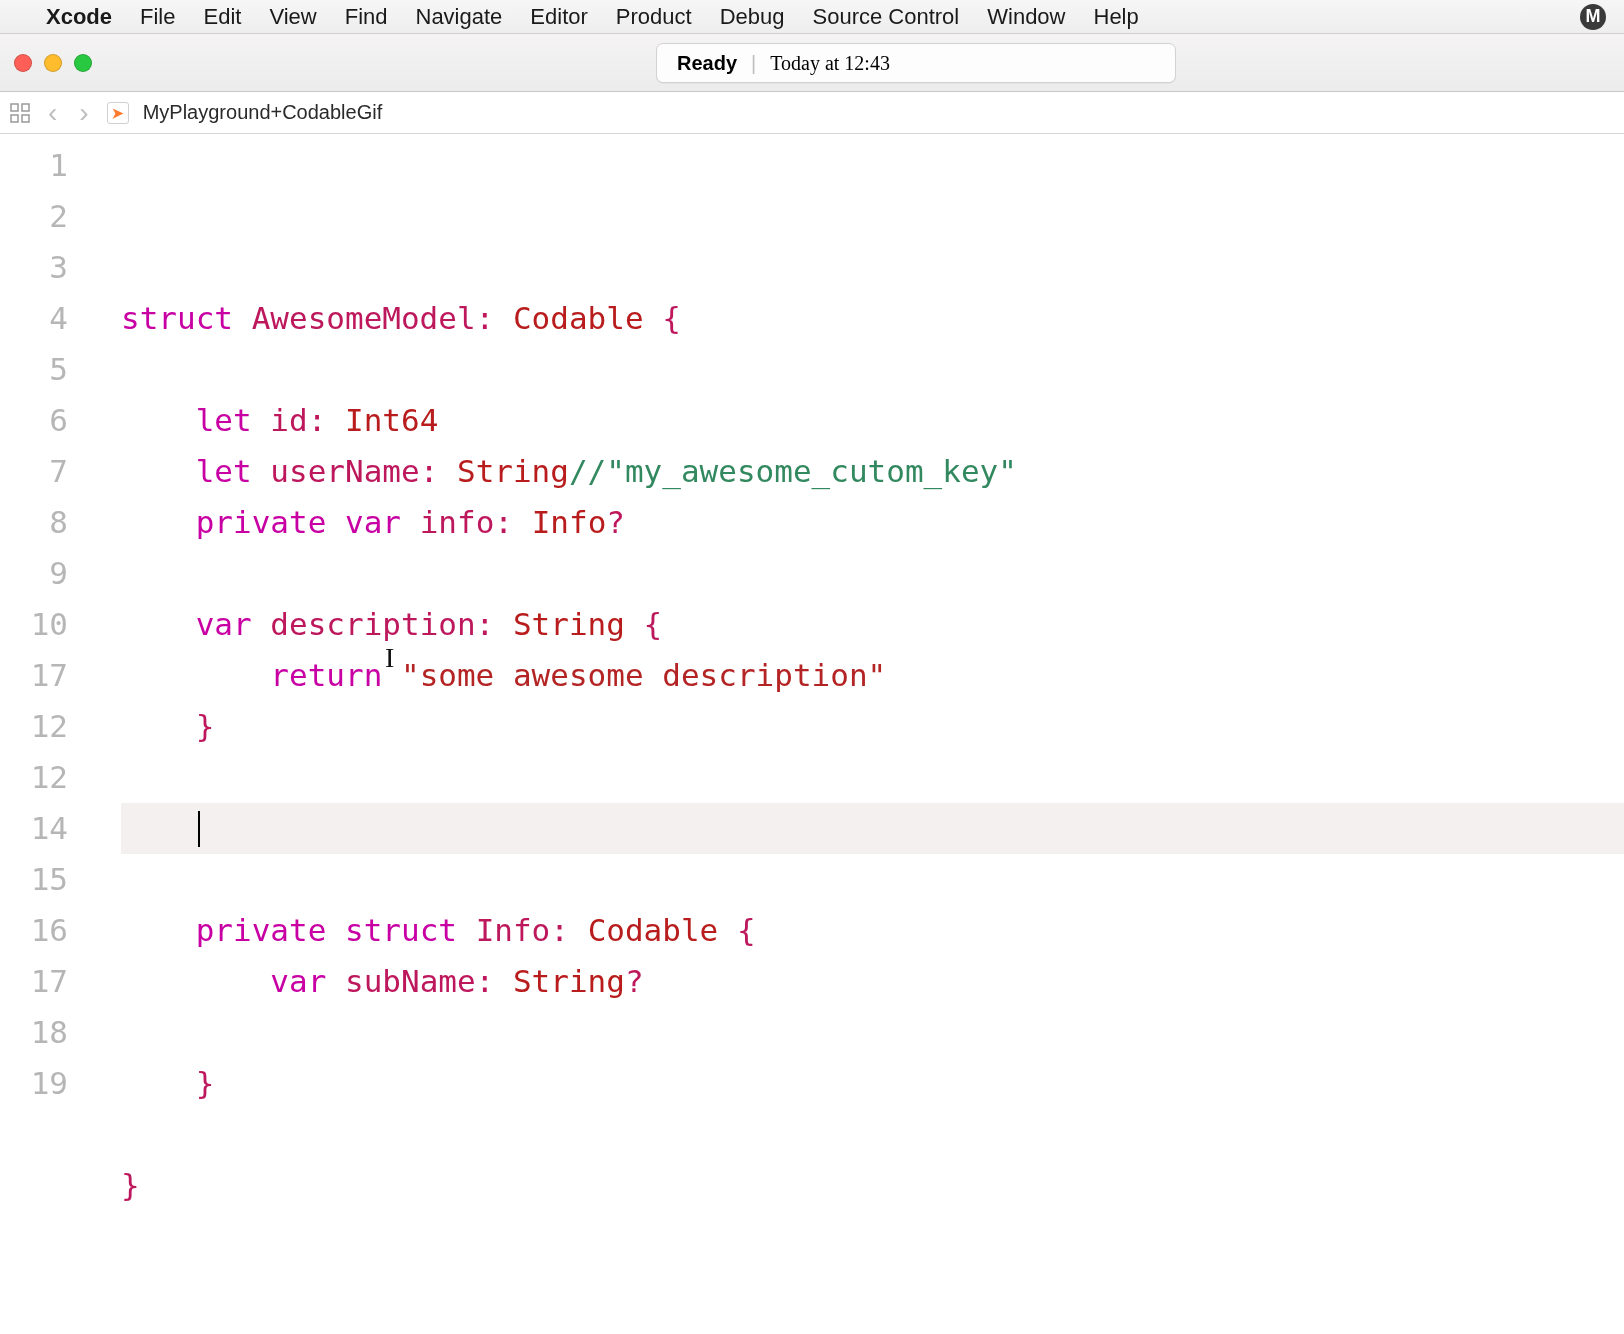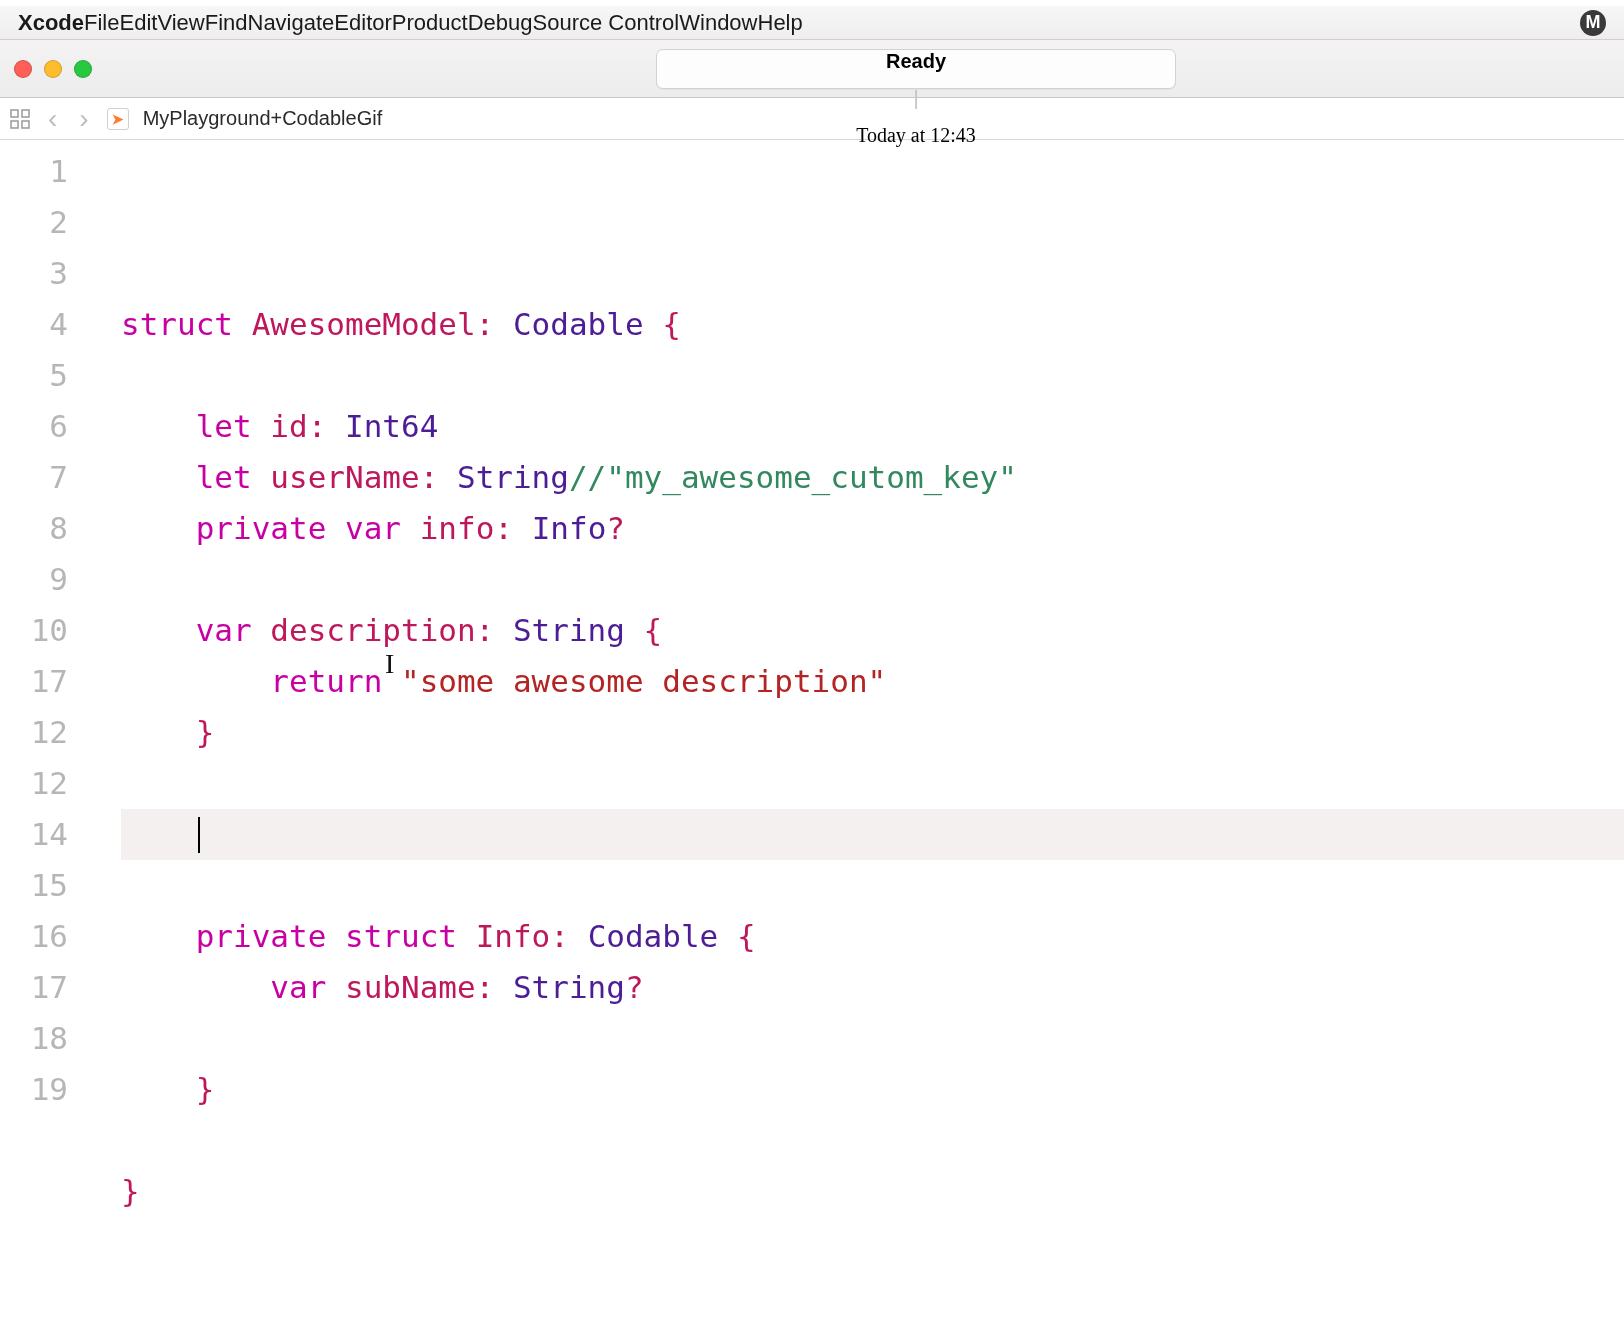--- a/index.html
+++ b/index.html
@@ -1,51 +1,51 @@
 <!DOCTYPE html>
 <html><head>
 <meta charset="utf-8">
 <style>
   * { margin:0; padding:0; box-sizing:border-box; }
   html,body { width:1624px; height:1334px; font-family:-apple-system,"Helvetica Neue",Helvetica,Arial,sans-serif; background:#fff; overflow:hidden; }
 
   
-  .menubar { height:34px; background:linear-gradient(#f6f6f6,#eeeeee); border-bottom:1px solid #cfcfcf; display:flex; align-items:center; padding:0 18px; font-size:22px; color:#1a1a1a;margin-top:6px; }
+  .menubar { height:34px; background:linear-gradient(#f6f6f6,#eeeeee); border-bottom:1px solid #cfcfcf; display:flex; align-items:center; padding:0 18px; gap:28px; font-size:22px; color:#1a1a1a; }
   .menubar .apple { font-size:24px; }
   .menubar .bold { font-weight:700; }
   .menubar .right { margin-left:auto; display:flex; align-items:center; gap:14px; }
   .m-circle { width:26px; height:26px; border-radius:50%; background:#3a3a3a; color:#fff; display:flex; align-items:center; justify-content:center; font-weight:700; font-size:18px; }
 
   
   .titlebar { height:58px; background:linear-gradient(#f5f3f4,#ececec); border-bottom:1px solid #c8c8c8; display:flex; align-items:center; padding:0 14px; position:relative; }
   .traffic { display:flex; gap:12px; }
   .dot { width:18px; height:18px; border-radius:50%; border:1px solid rgba(0,0,0,.18); }
   .dot.red { background:#ff5f57; } .dot.yellow { background:#ffbd2e; } .dot.green { background:#28c940; }
-  .status-pill { position:absolute; left:50%; transform:translateX(-30%); top:9px; height:40px; background:#fdfdfd; border:1px solid #d2d2d2; border-radius:7px; display:flex; align-items:center; padding:0 20px; gap:14px; font-size:20px; box-shadow:0 1px 0 rgba(0,0,0,.04); min-width:520px;flex-direction:column; }
+  .status-pill { position:absolute; left:50%; transform:translateX(-30%); top:9px; height:40px; background:#fdfdfd; border:1px solid #d2d2d2; border-radius:7px; display:flex; align-items:center; padding:0 20px; gap:14px; font-size:20px; box-shadow:0 1px 0 rgba(0,0,0,.04); min-width:520px; }
   .status-pill .ready { font-weight:700; }
   .status-pill .sep { color:#c0c0c0; }
   .status-pill .time { color:#000000;font-family:Liberation Serif, serif; }
 
   
   .navbar { height:42px; border-bottom:1px solid #d7d7d7; display:flex; align-items:center; gap:14px; padding:0 10px; background:#fff; font-size:20px; color:#333; }
   .nav-icn { color:#7a7a7a; display:flex; align-items:center; }
   .chev { font-size:28px; color:#bdbdbd; font-weight:300; padding:0 4px; }
   .swift-ic { width:22px; height:22px; border:1px solid #d0d0d0; border-radius:3px; display:flex; align-items:center; justify-content:center; background:#fff; }
   .swift-ic span { font-size:14px; color:#ff7b2e; font-weight:700; }
   .file-label { color:#2a2a2a; }
 
   
   .editor-wrap { display:flex; height:calc(1334px - 34px - 58px - 42px); font-family:"SF Mono",Menlo,Consolas,monospace; font-size:31px; line-height:51px; }
   .gutter { width:82px; text-align:right; color:#b6b6b6; padding-right:14px; padding-top:6px; user-select:none; background:#fff; }
   .gutter .ln { height:51px; }
   .code { flex:1; padding-top:6px; white-space:pre; color:#222; position:relative; }
   .row { height:51px; display:flex; align-items:center;margin-left:39px; }
   .row.hl { background:#f3f0ef; }
   .k   { color:#c800a4; }   
-  .t   { color:#4c1d95; }   
+  .t   { color:#b91c1c; }   
   .c   { color:#33895f; }   
   .s   { color:#b42424; }   
   .p   { color:#be185d; }      
 
   .caret { display:inline-block; width:2px; height:36px; background:#000; margin-left:2px; vertical-align:middle; animation:blink 1.1s step-end infinite; }
   @keyframes blink { 50% { opacity:0; } }
 
   .ibeam { position:absolute; left:303px; top:calc(51px*10 - 12px); font-size:28px; color:#111; pointer-events:none; font-family:serif; }
 </style>
 </head>

